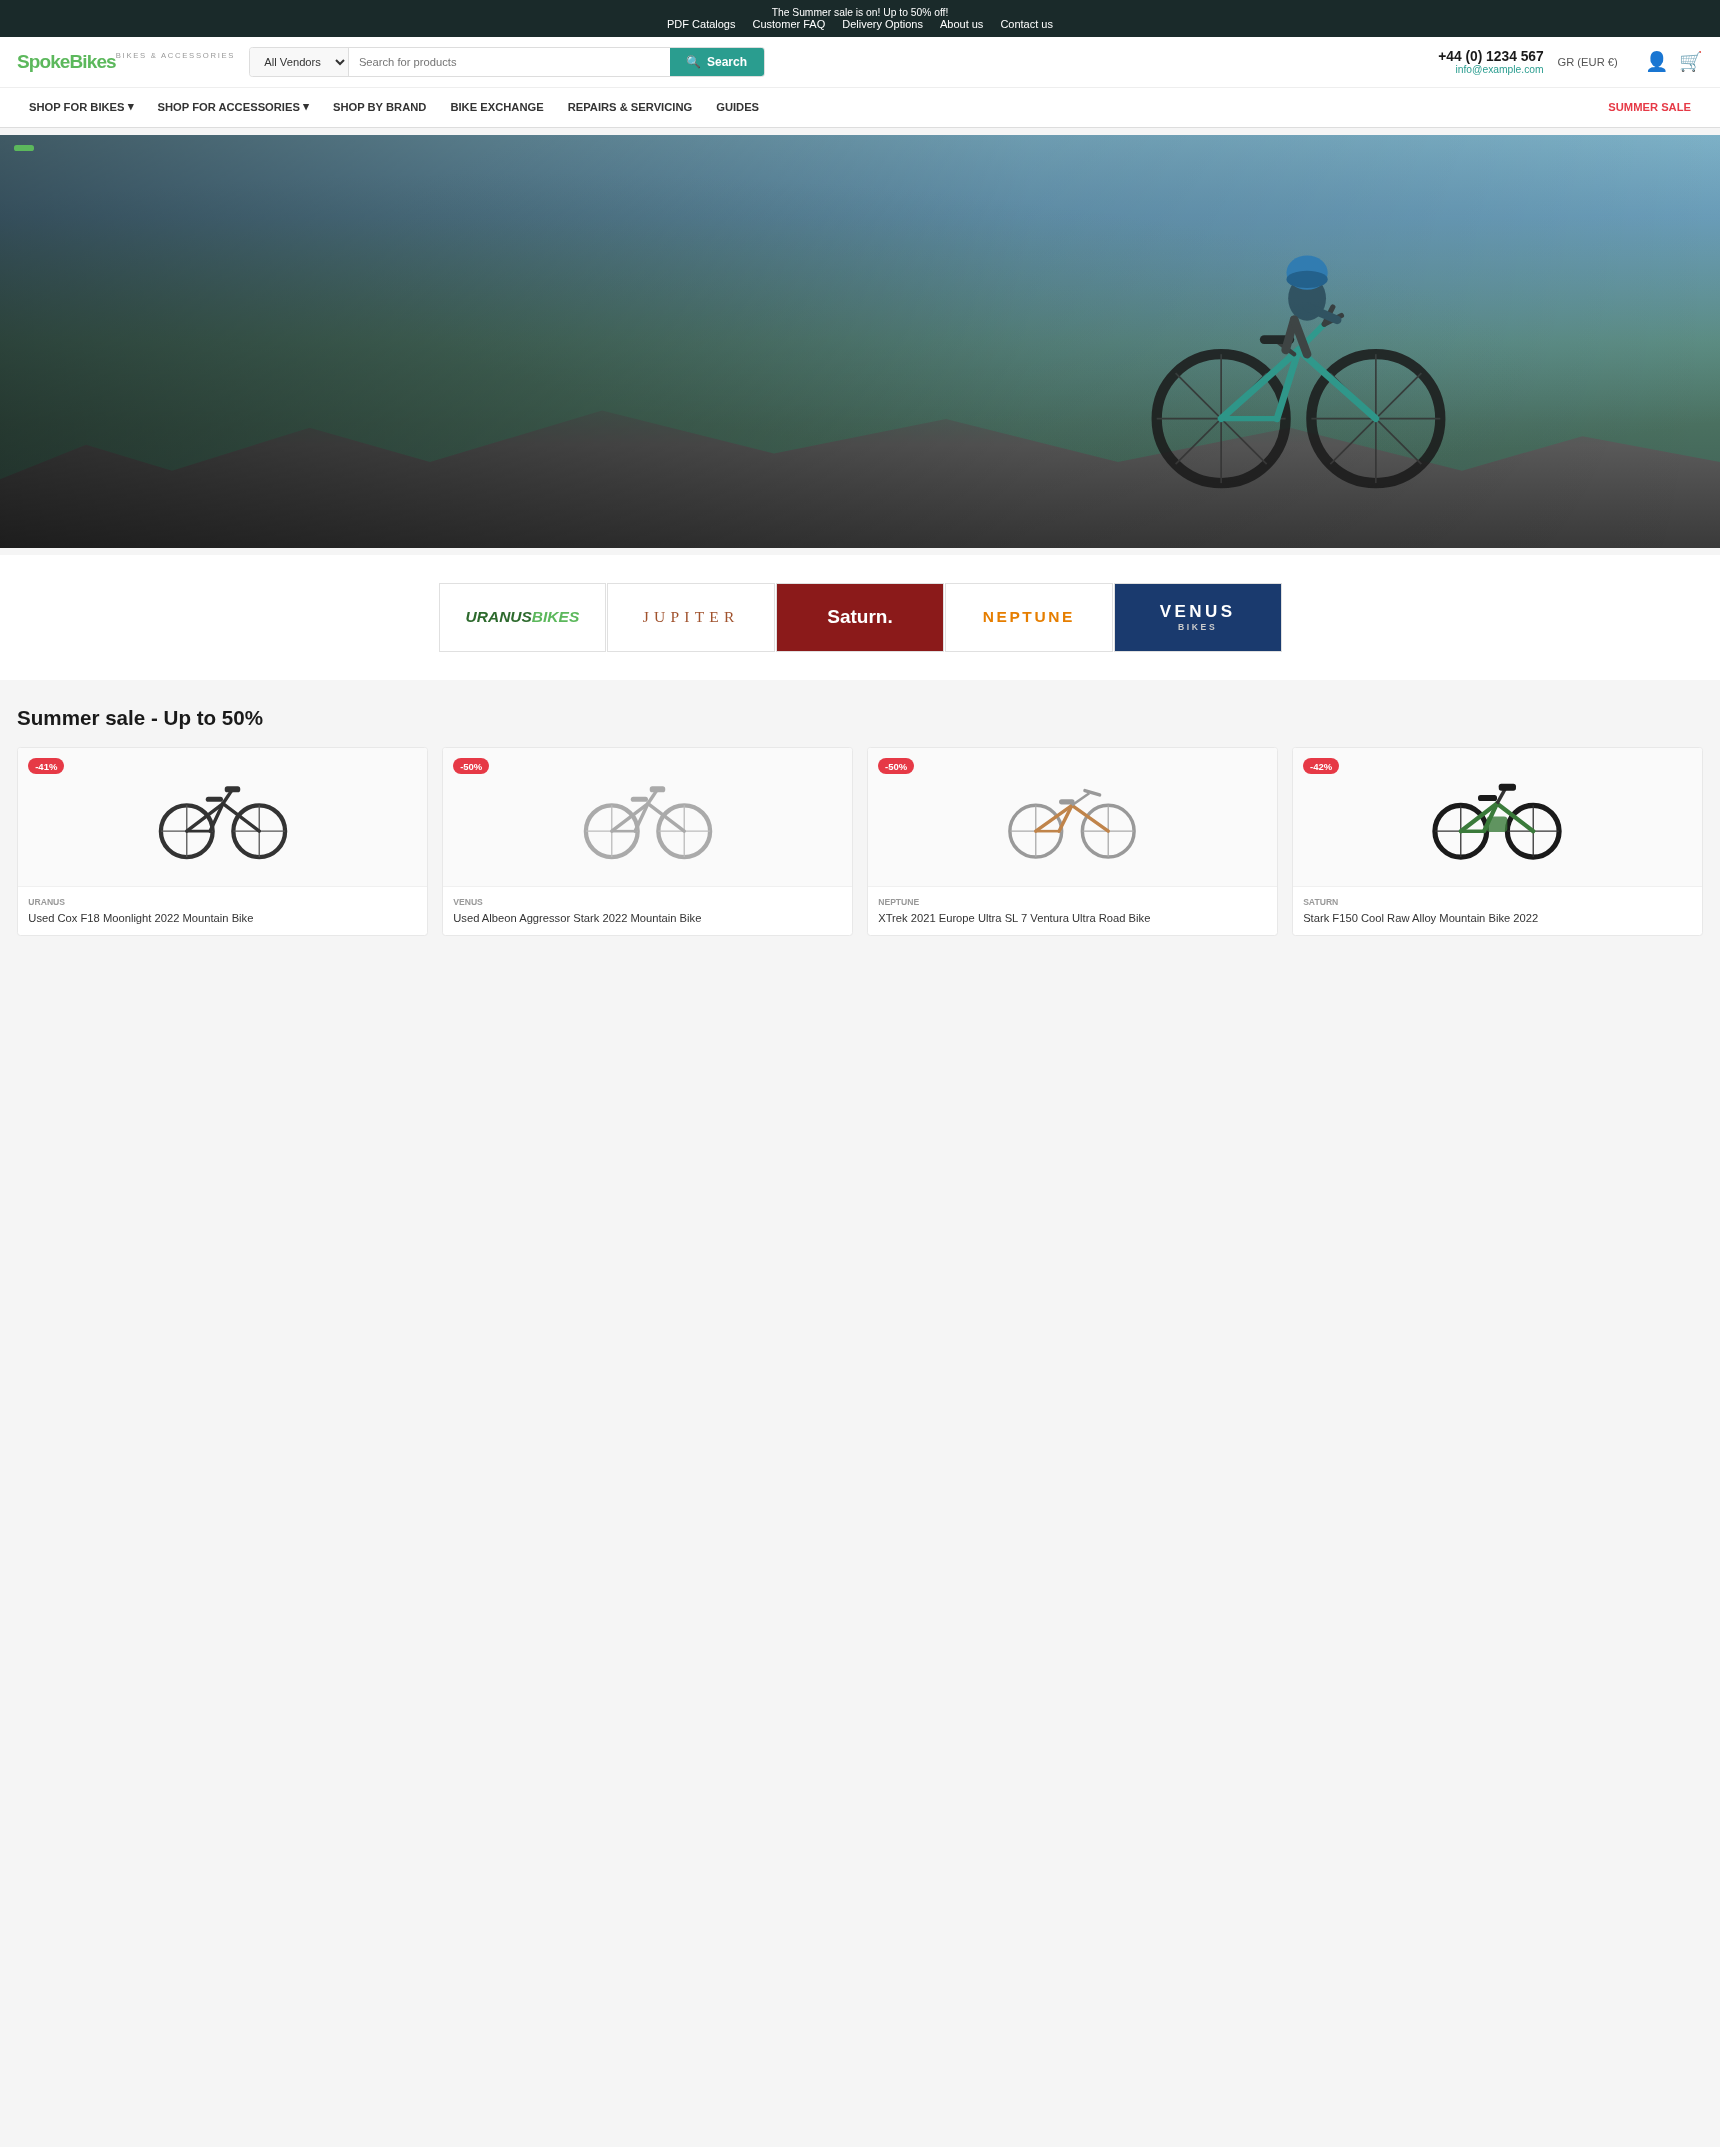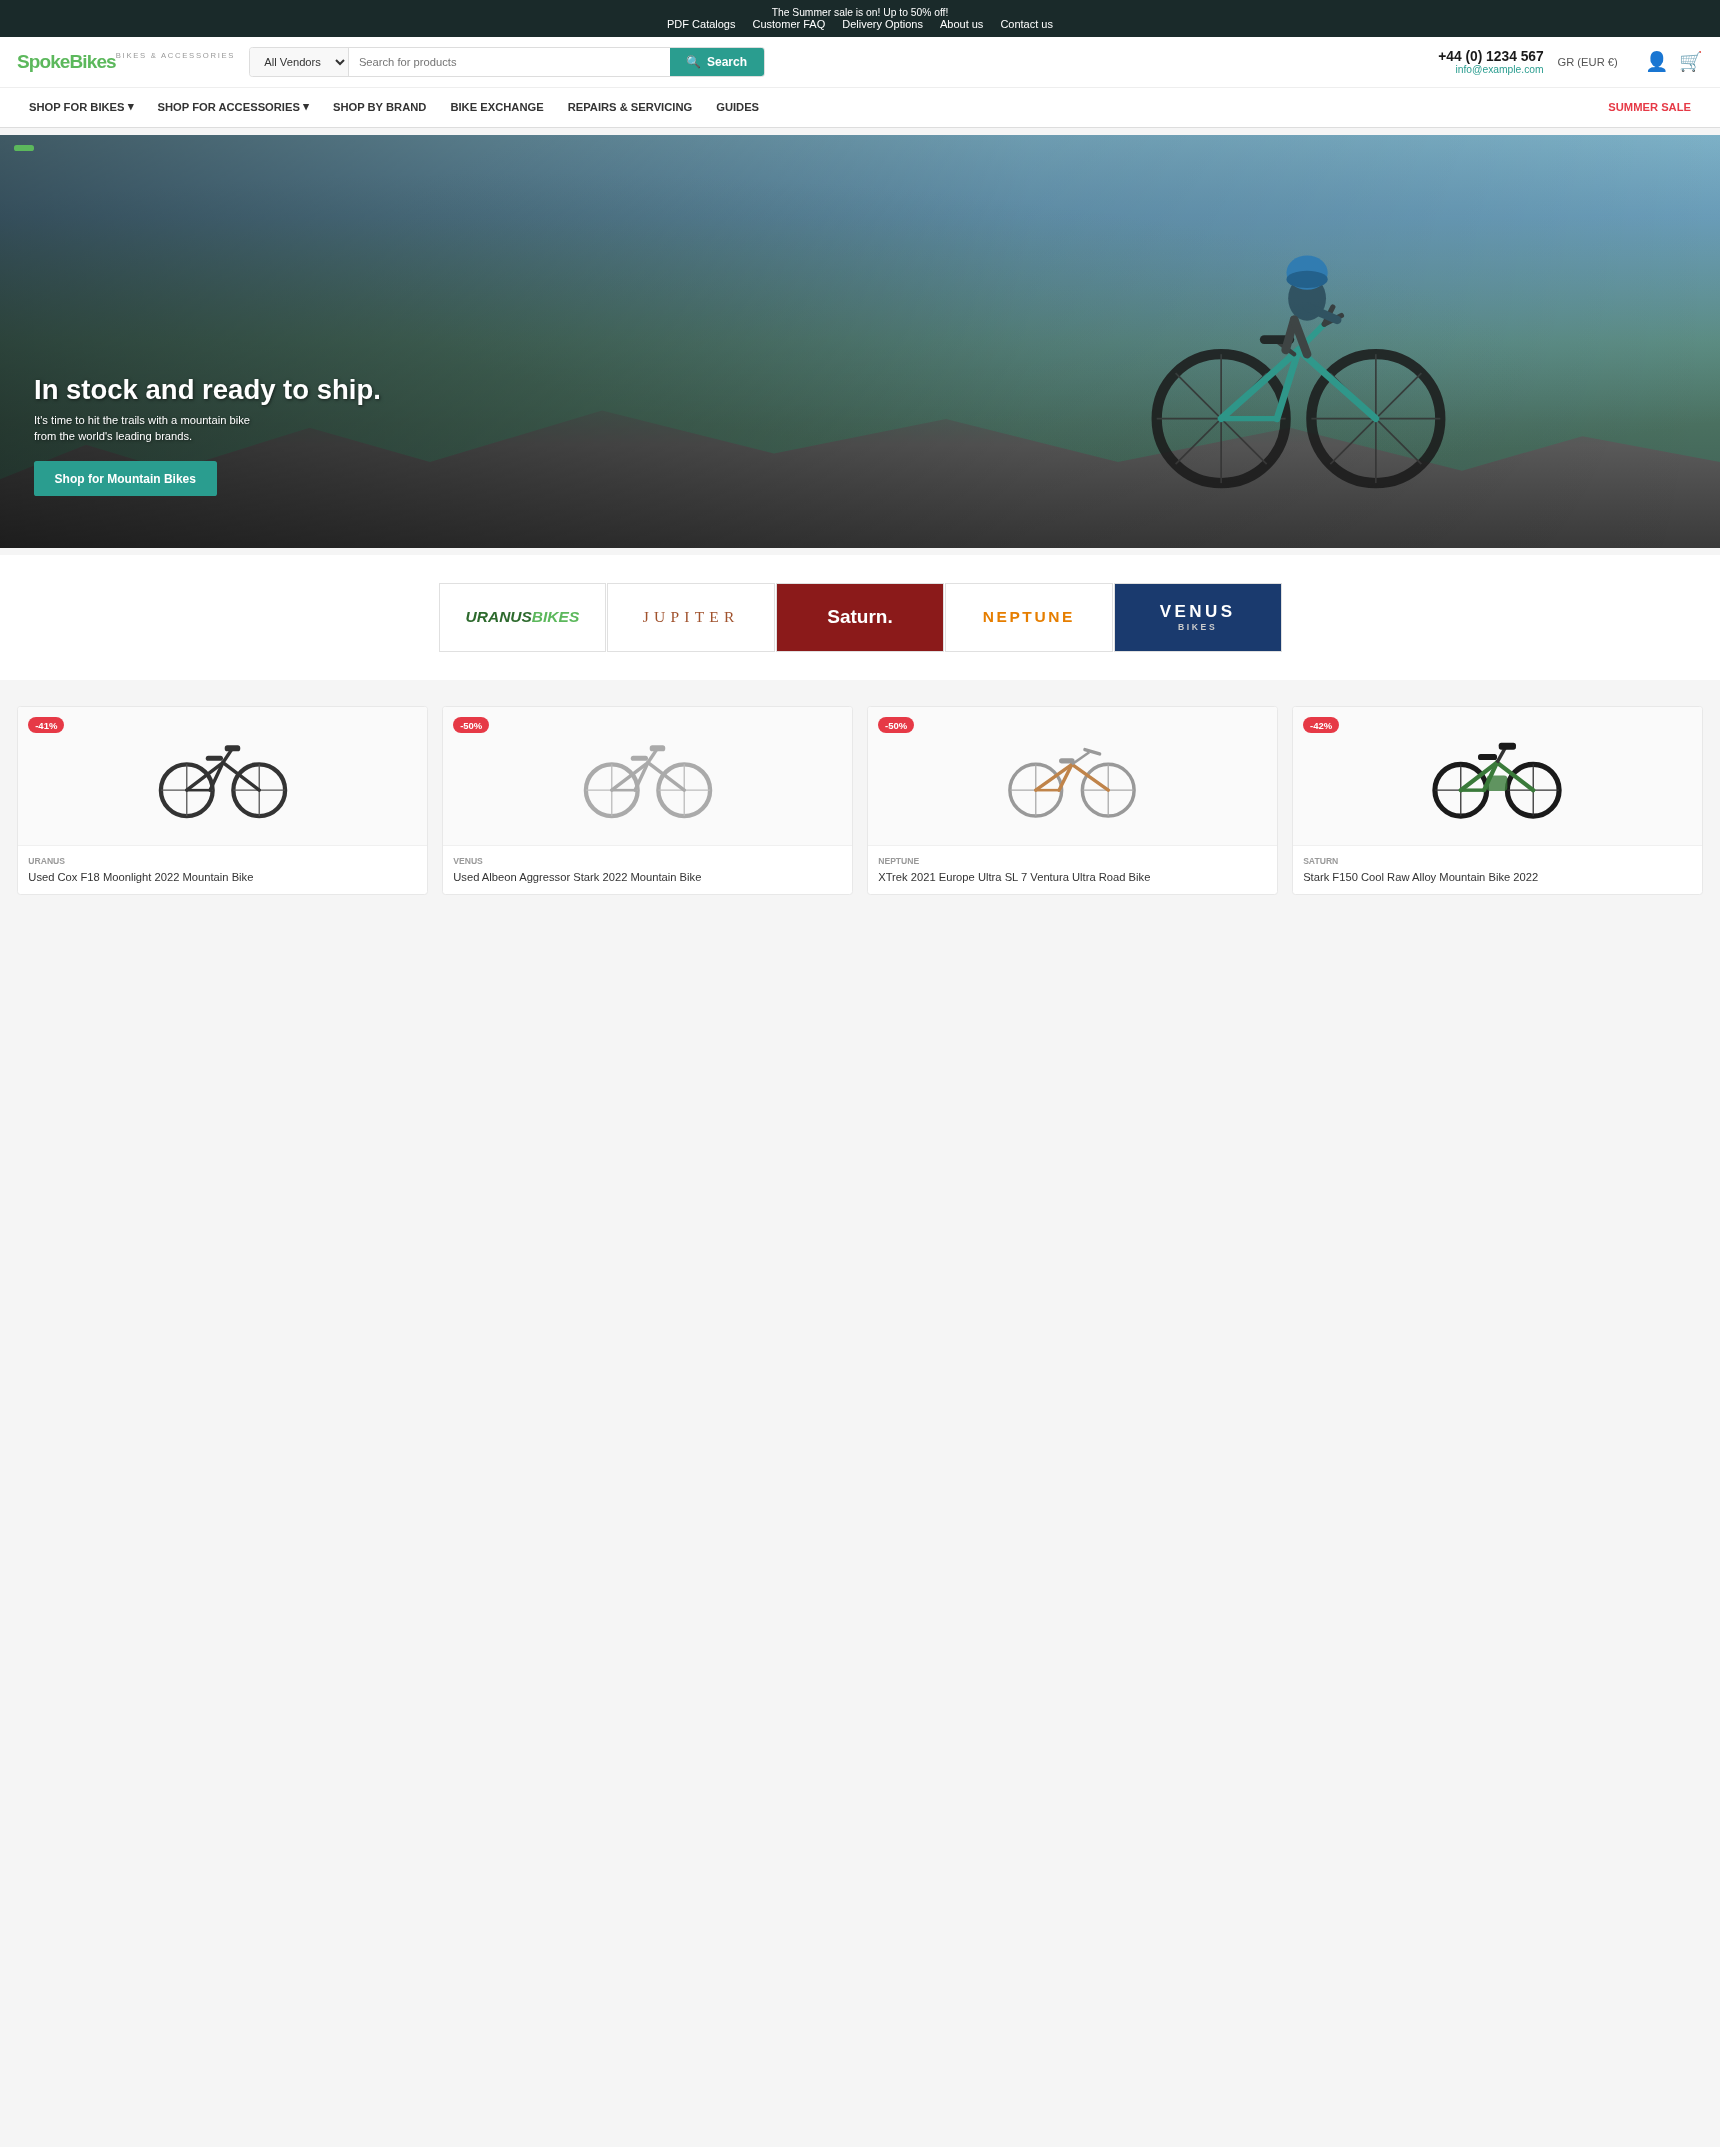--- a/index.html
+++ b/index.html
@@ -349,25 +349,20 @@
       <ellipse cx="200" cy="60" rx="24" ry="20" fill="#2a7ab5"></ellipse>
       <ellipse cx="200" cy="68" rx="24" ry="10" fill="#1a5a8a"></ellipse>
 
       <line x1="200" y1="100" x2="235" y2="115" stroke="#2a4a5a" stroke-width="10" stroke-linecap="round"></line>
 
       <line x1="185" y1="115" x2="175" y2="150" stroke="#3a3a3a" stroke-width="10" stroke-linecap="round"></line>
       <line x1="185" y1="115" x2="200" y2="155" stroke="#3a3a3a" stroke-width="10" stroke-linecap="round"></line>
     </svg>
   </div>
 
-  <div class="hero-content">
-    <div class="hero-title">In stock and ready to ship.</div>
-    <div class="hero-sub">It's time to hit the trails with a mountain bike from the world's leading brands.</div>
-    <button class="hero-btn">Shop for Mountain Bikes</button>
-  </div>
 </div>
 
 <div class="brands-section">
   <div class="brands-grid">
 
     <div class="brand-card">
       <span class="brand-uranus">
         <em>URANUS<span>BIKES</span></em>
       </span>
     </div>
@@ -385,20 +380,21 @@
     </div>
 
     <div class="brand-card brand-venus-card">
       <span class="brand-venus">VENUS<span class="brand-venus-sub">BIKES</span></span>
     </div>
 
   </div>
 </div>
 
 <div class="sale-section">
+  <div class="sale-title">Summer sale - Up to 50%</div>
   <div class="products-grid">
 
     <div class="product-card">
       <span class="product-badge">-41%</span>
       <div class="product-img">
         <svg viewBox="0 0 160 110" class="bike-svg" xmlns="http://www.w3.org/2000/svg">
           <circle cx="38" cy="72" r="30" fill="none" stroke="#333" stroke-width="5"></circle>
           <circle cx="122" cy="72" r="30" fill="none" stroke="#333" stroke-width="5"></circle>
           <line x1="38" y1="42" x2="38" y2="102" stroke="#555" stroke-width="1.5"></line>
           <line x1="8" y1="72" x2="68" y2="72" stroke="#555" stroke-width="1.5"></line>

